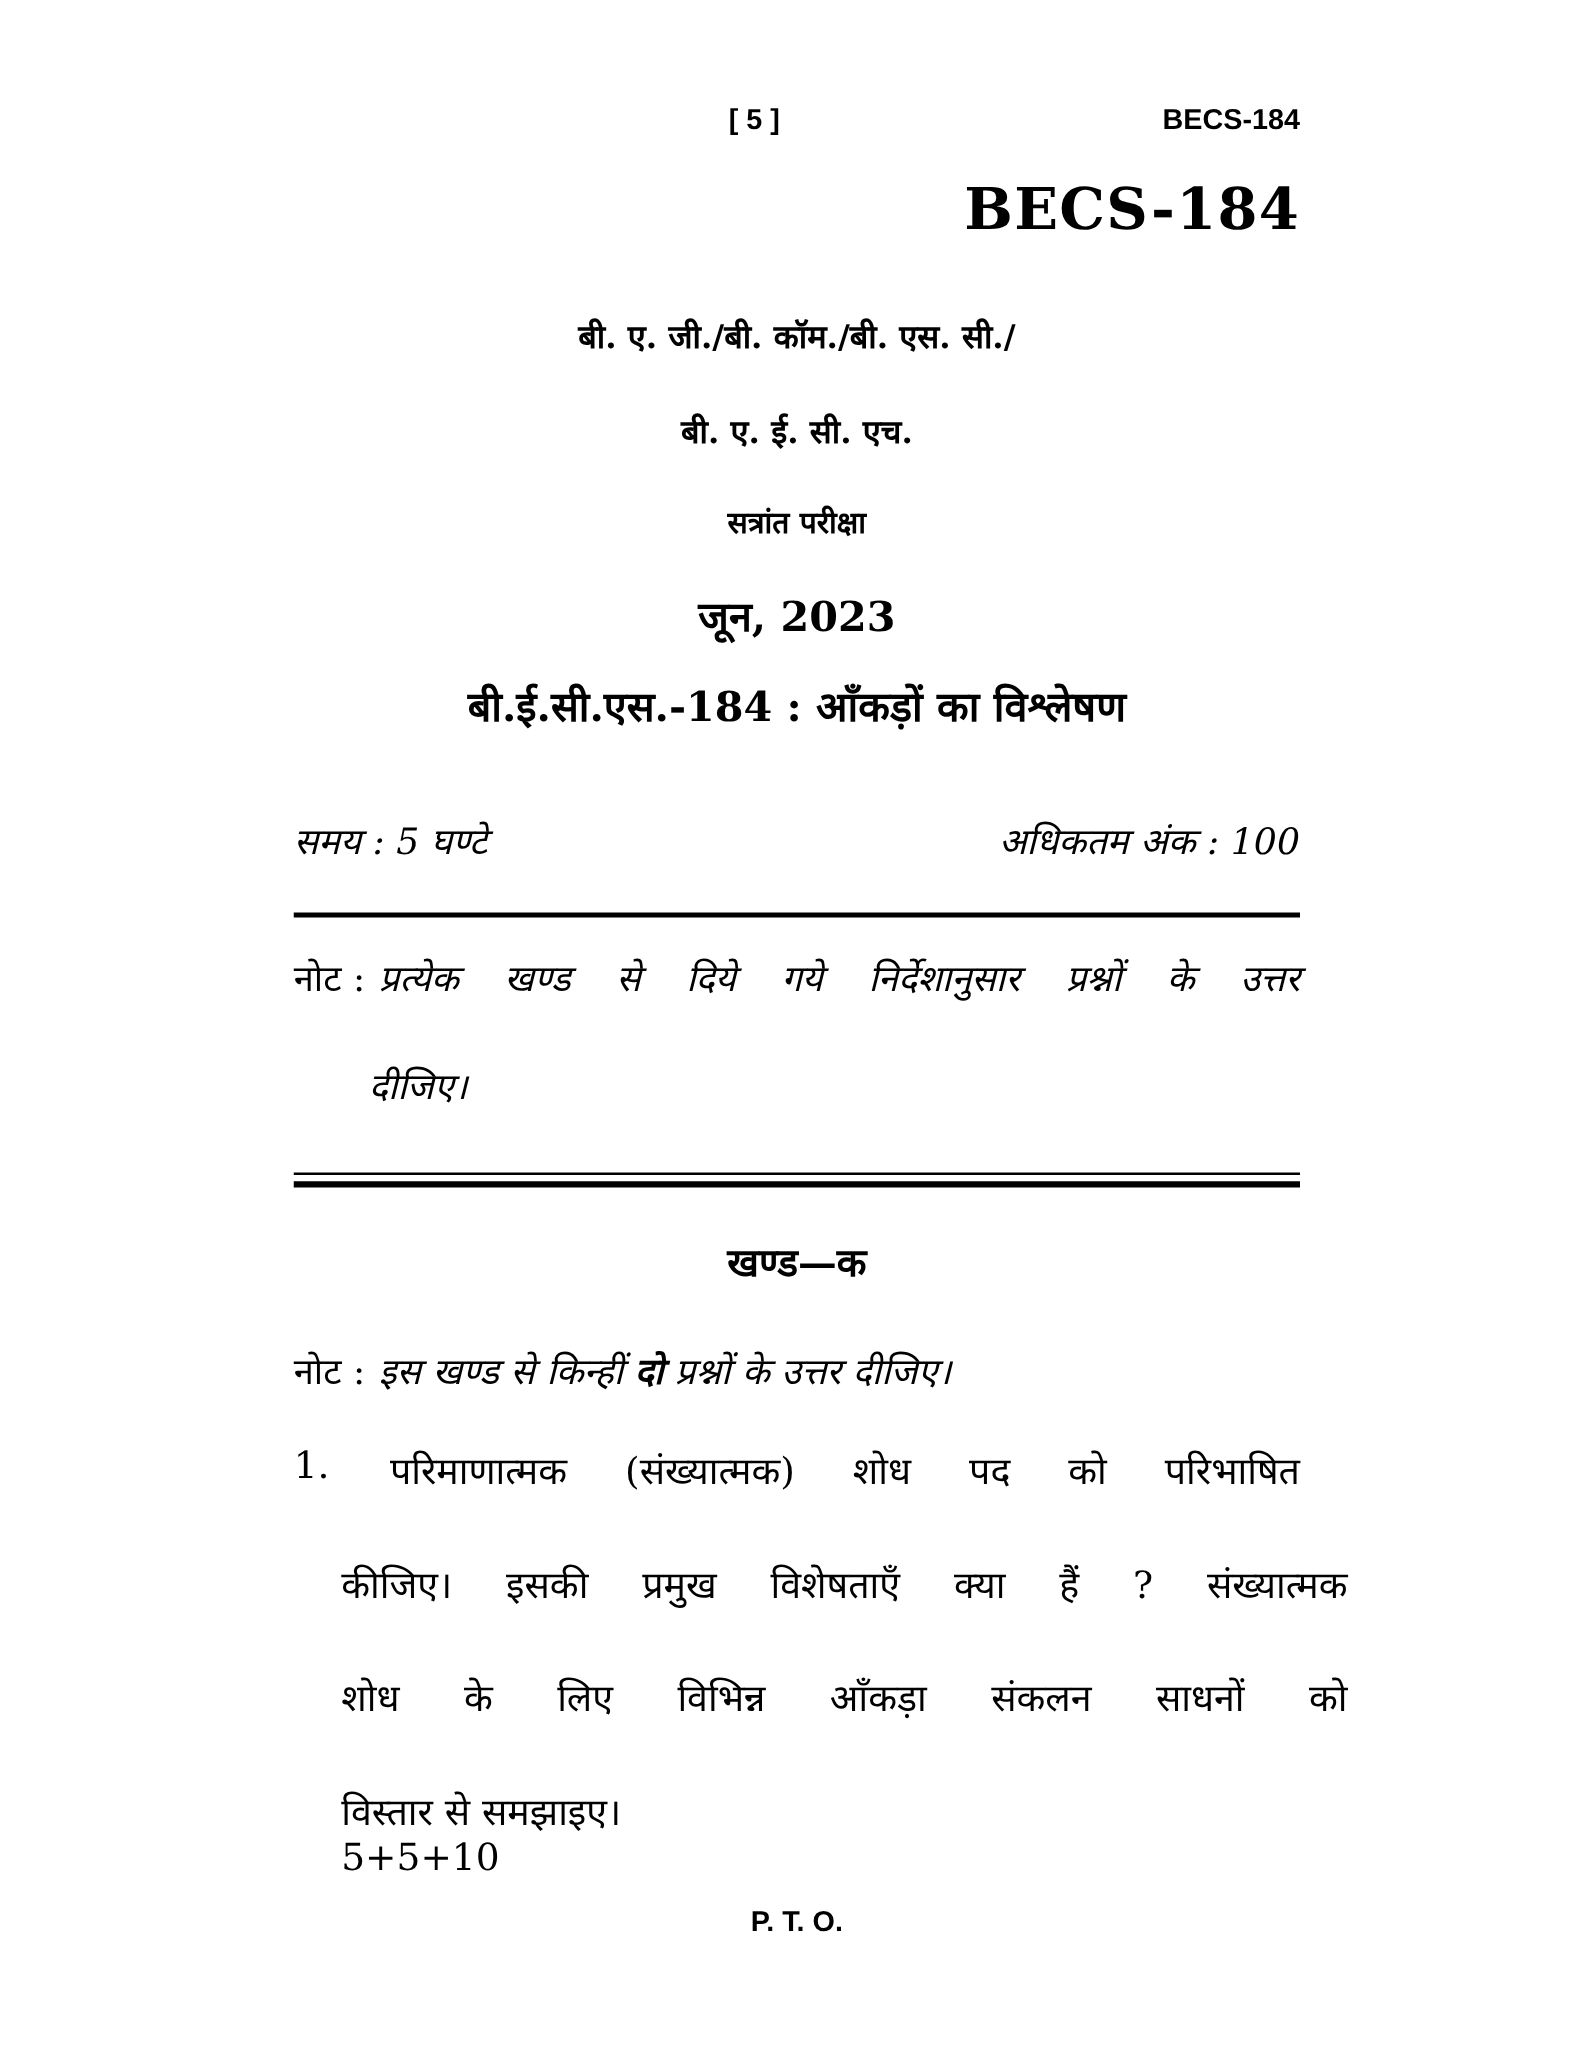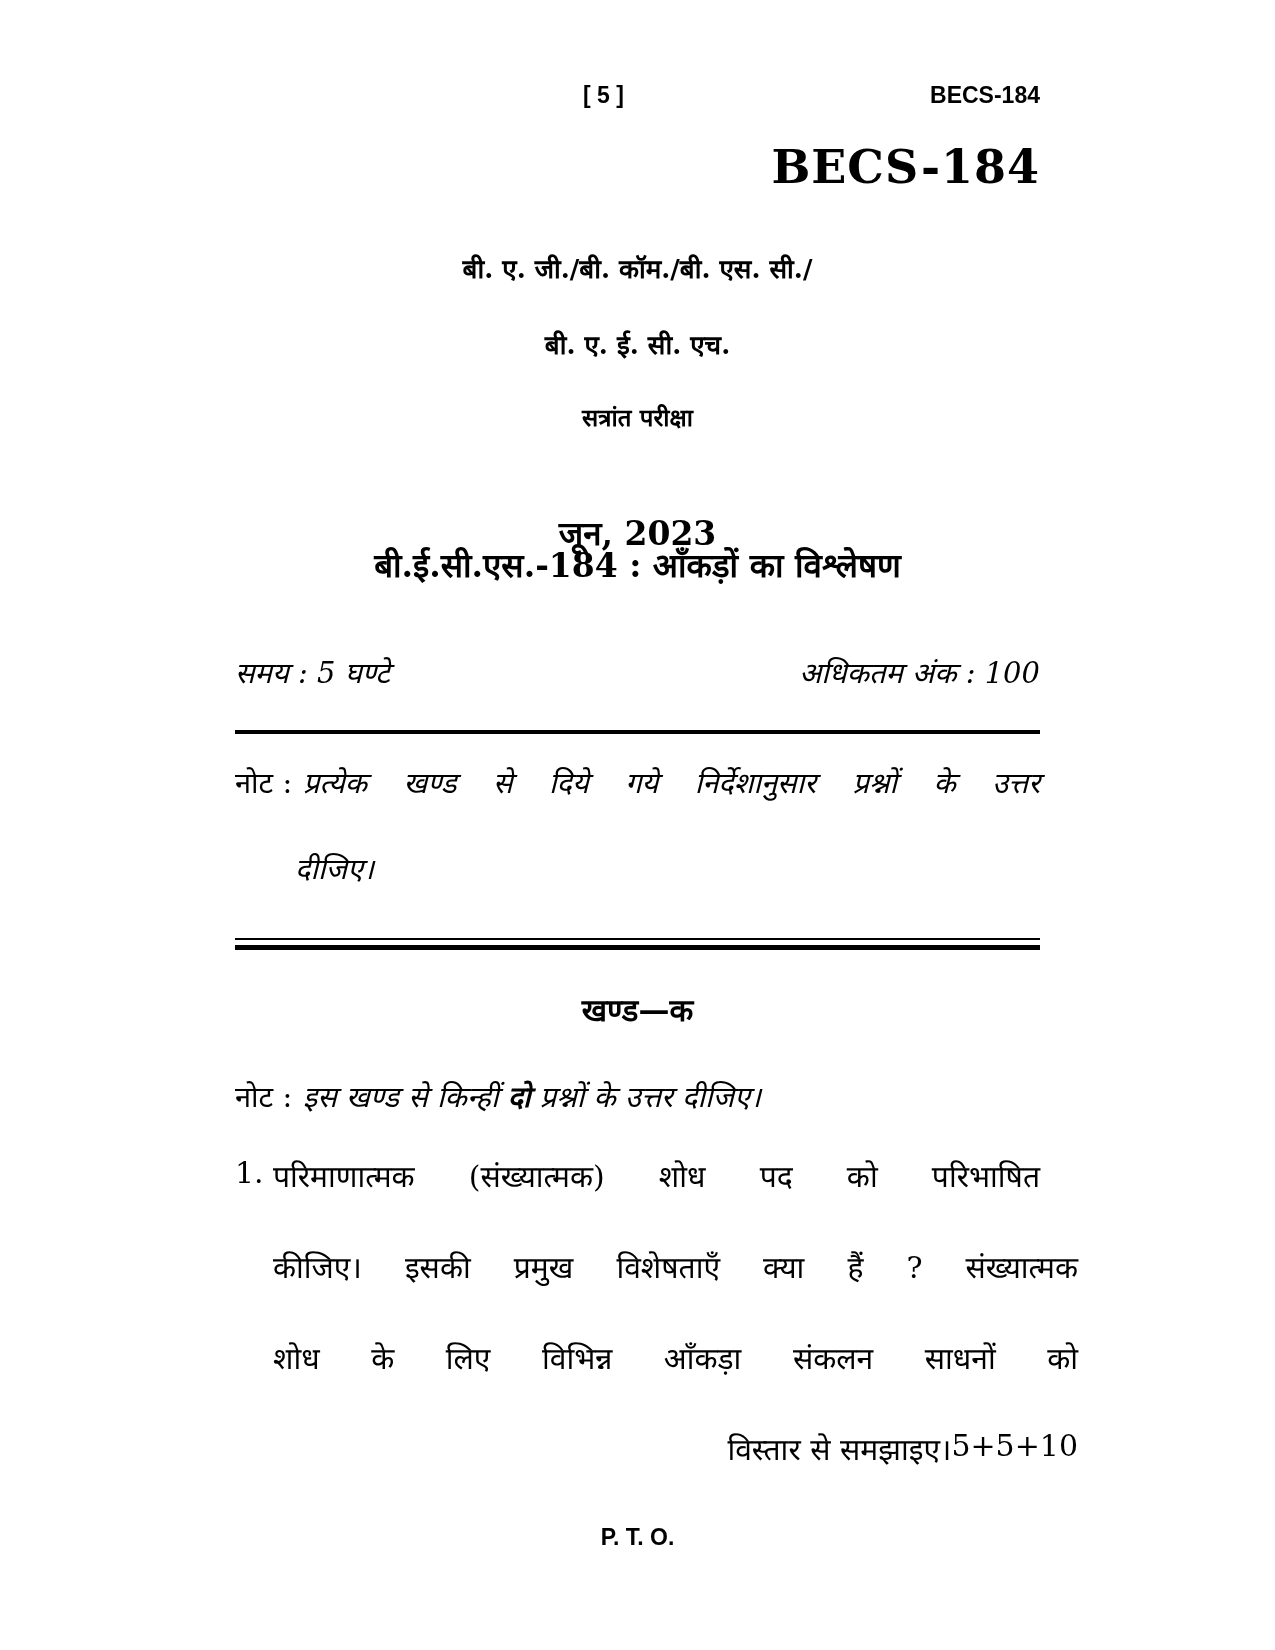--- a/index.html
+++ b/index.html
@@ -41,21 +41,21 @@
   
   .h-center {
     text-align: center;
     font-weight: bold;
     font-size: 26px;
     white-space: nowrap;
   }
   .prog1  { top: 250px; }
   .prog2  { top: 326px; }
   .examt  { top: 400px; font-size: 24px; }
-  .sess   { top: 470px; font-size: 33px; margin-top: 40px; }
+  .sess   { top: 470px; font-size: 33px; }
   .course { top: 542px; font-size: 33px; }
   
   .time-row {
     top: 652px;
     display: flex;
     justify-content: space-between;
     font-style: italic;
     font-size: 29px;
   }
   
@@ -108,32 +108,33 @@
   .bold-inline { font-weight: bold; font-style: italic; }
   
   .q-row {
     display: flex;
     font-size: 30px;
   }
   .q-num {
     flex: 0 0 38px;
     white-space: nowrap;
   }
-  .q-body { flex: 1; }
+  .q-body { flex: 1; margin-left: 39px; }
   .q1l1 { top: 1155px; }
   .q-cont {
     font-size: 30px;
     padding-left: 38px;
   }
   .q1l2 { top: 1246px; }
   .q1l3 { top: 1337px; }
   .q1l4 {
     top: 1428px;
     display: flex;
-    justify-content: flex-end;
+    justify-content: center;
+    flex-direction: column;
   }
   .q-marks { white-space: nowrap; }
   
   .pto {
     top: 1524px;
     text-align: center;
     font-family: "Liberation Sans", sans-serif;
     font-weight: bold;
     font-size: 23px;
     padding-right: 8px;

